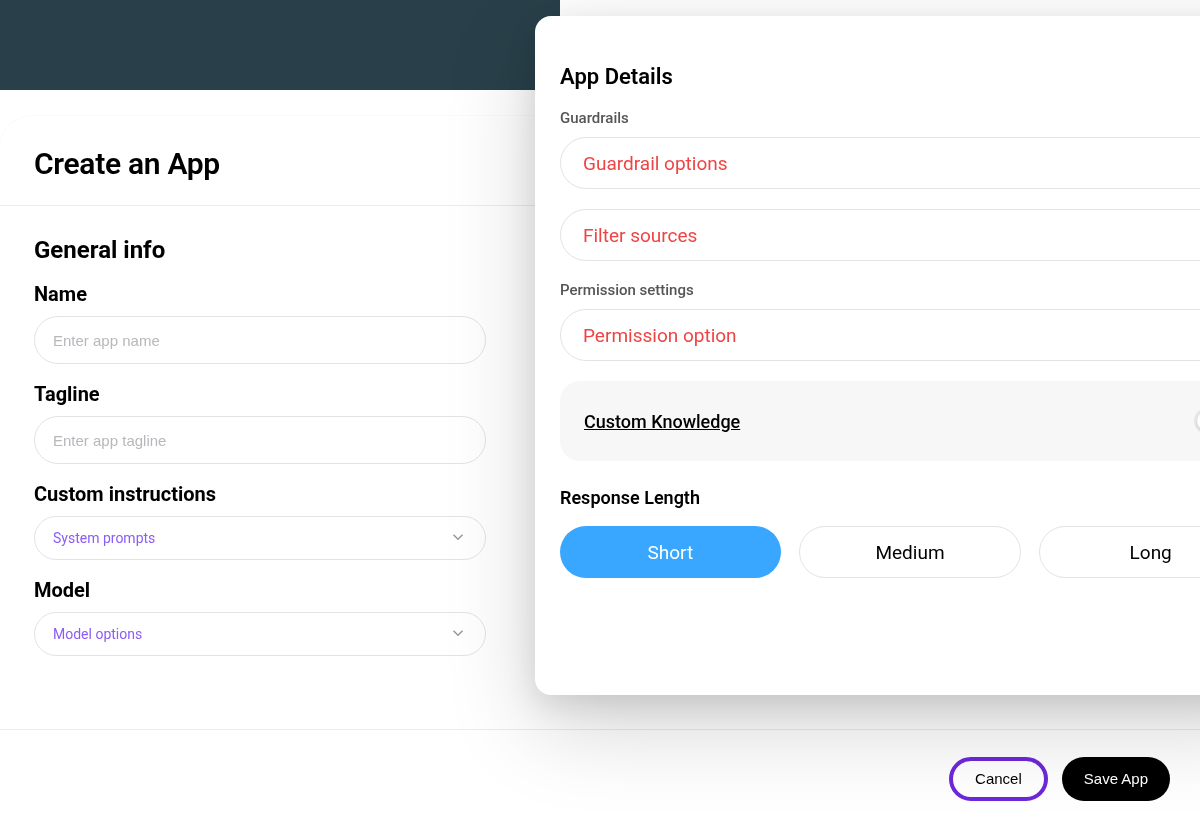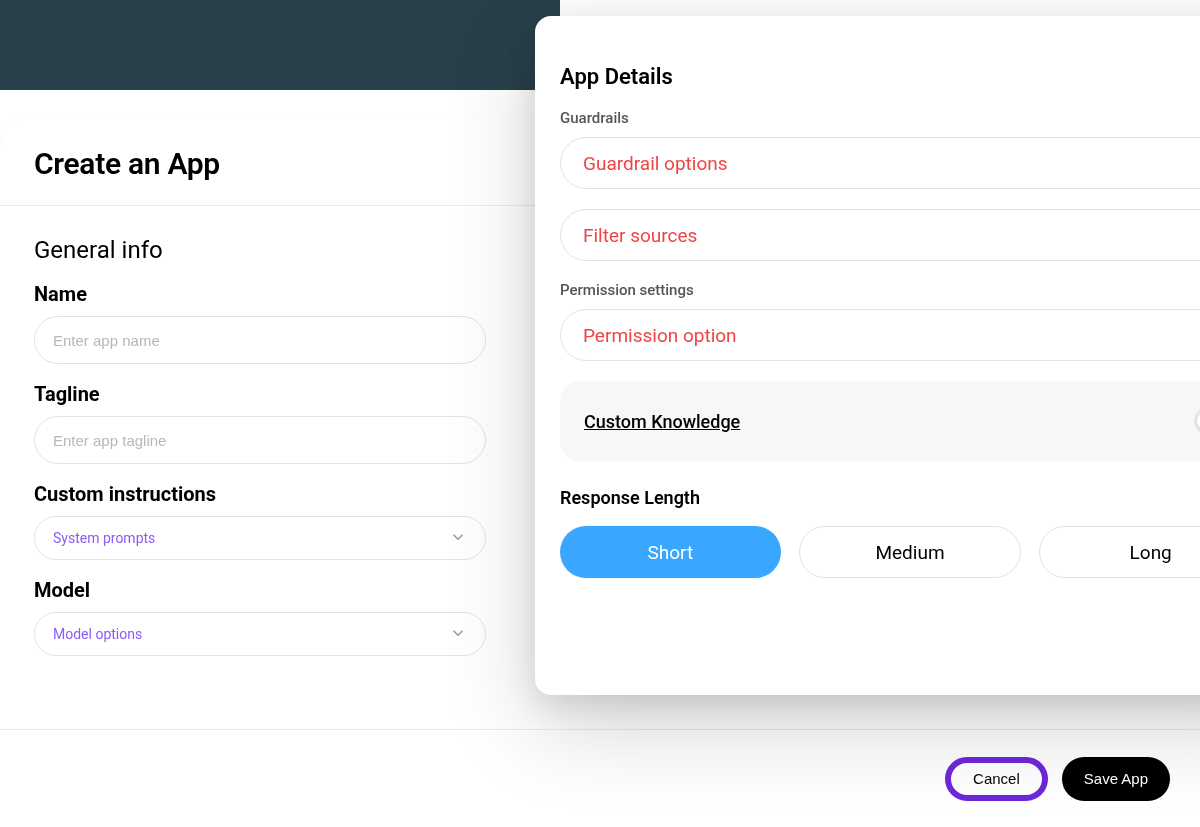--- a/index.html
+++ b/index.html
@@ -5,30 +5,30 @@
   * { box-sizing: border-box; margin: 0; padding: 0; }
   html, body { width: 1200px; height: 827px; overflow: hidden; font-family: -apple-system, BlinkMacSystemFont, "Segoe UI", Roboto, Helvetica, Arial, sans-serif; background: #fff; color: #000; }
   .canvas { position: relative; width: 1200px; height: 827px; }
   .bg-block { position: absolute; left: 0; top: 0; width: 560px; height: 90px; background: #29404a; }
 
   
   .base-card { position: absolute; left: 0; top: 116px; width: 1200px; height: 711px; background: #fff; border-radius: 32px 32px 0 0; box-shadow: 0 0 0 1px rgba(0,0,0,0.02); overflow: hidden; }
   .base-header { padding: 30px 34px 24px; border-bottom: 1px solid #ececec; }
   .base-title { font-size: 30px; font-weight: 600; letter-spacing: -0.01em; }
   .base-body { padding: 30px 34px; width: 520px; }
-  .section-title { font-size: 24px; font-weight: 400; margin-bottom: 18px; }
+  .section-title { font-size: 24px; font-weight: 700; margin-bottom: 18px; }
   .field { margin-bottom: 18px; }
   .field-label { font-size: 20px; font-weight: 700; margin-bottom: 10px; }
   .text-input { width: 100%; height: 48px; border: 1px solid #e3e3e3; border-radius: 999px; padding: 0 18px; font-size: 15px; color: #14532d; background: #fff; }
   .text-input::placeholder { color: #b8b8bc; }
   .select-small { width: 100%; height: 44px; border: 1px solid #e3e3e3; border-radius: 999px; padding: 0 18px; font-size: 14px; color: #8b5cf6; background: #fff; display: flex; align-items: center; justify-content: space-between; cursor: pointer; }
   .select-small .chev { color: #9a9a9a; }
 
   .base-footer { position: absolute; left: 0; right: 0; bottom: 0; height: 98px; border-top: 1px solid #ececec; display: flex; align-items: center; justify-content: flex-end; padding: 0 30px; gap: 14px; background: #fff; }
-  .btn-secondary { height: 44px; padding: 0 22px; border: 6px solid #6d28d9; border-radius: 999px; background: #fff; font-size: 15px; cursor: pointer; }
+  .btn-secondary { height: 44px; padding: 0 22px; border: 4px solid #6d28d9; border-radius: 999px; background: #fff; font-size: 15px; cursor: pointer; }
   .btn-primary  { height: 44px; padding: 0 22px; border: none; border-radius: 999px; background: #000; color: #fff; font-size: 15px; cursor: pointer; }
 
   
   .float-card { position: absolute; left: 535px; top: 16px; width: 752px; height: 679px; background: #fff; border-radius: 16px; box-shadow: 0 30px 90px rgba(0,0,0,0.18), 0 10px 30px rgba(0,0,0,0.10); padding: 48px 25px 36px; }
   .float-title { font-size: 22px; font-weight: 600; margin-bottom: 20px; }
   .float-field { margin-bottom: 20px; }
   .float-label { font-size: 15px; font-weight: 500; color: #555; margin-bottom: 10px; }
   .select-large { width: 100%; height: 52px; border: 1px solid #e3e3e3; border-radius: 999px; padding: 0 22px; font-size: 19px; color: #ef4444; background: #fff; display: flex; align-items: center; justify-content: space-between; cursor: pointer; }
   .select-large .chev { color: #9a9a9a; }
 

